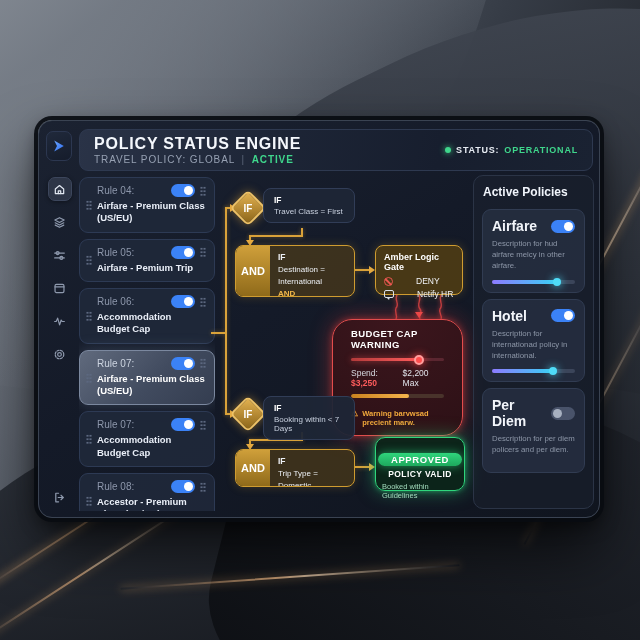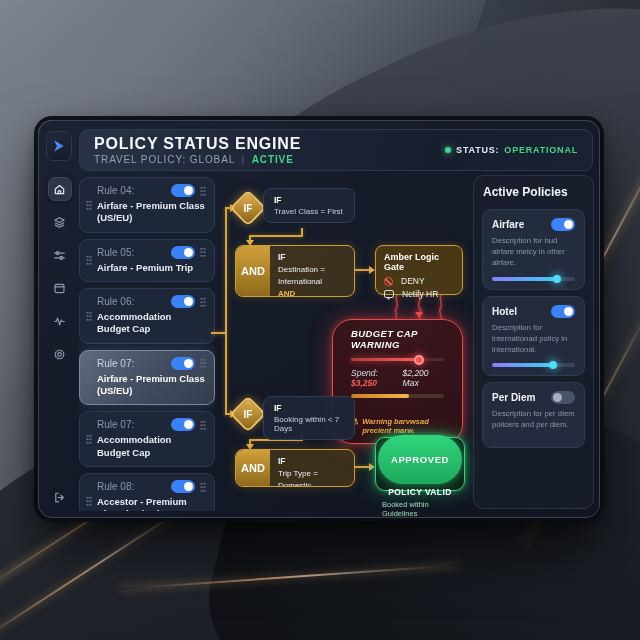--- a/index.html
+++ b/index.html
@@ -100,61 +100,61 @@
     background:rgba(92,70,22,.55);box-shadow:0 0 10px rgba(205,155,45,.25);cursor:pointer;}
   .and-label{width:34px;background:linear-gradient(180deg,#cf9f3a,#8f6a1a);display:grid;place-items:center;
     font-weight:bold;color:#fff;font-size:11px;flex-shrink:0;}
   .and-body{padding:5px 8px;font-size:8px;color:#edf0f5;line-height:1.5;}
   .and-body .t{font-weight:bold;font-size:8.5px;}
   .and-body .amber{color:#f2b84a;font-weight:bold;}
 
   .gate{position:absolute;background:rgba(84,63,18,.82);border:1.5px solid #cf9c30;border-radius:8px;
     padding:6px 8px;box-shadow:0 0 10px rgba(205,155,45,.25);cursor:pointer;}
   .gate .t{color:#fff;font-weight:bold;font-size:9px;margin-bottom:4px;}
-  .gate .row{display:flex;align-items:center;gap:8px;font-size:8.5px;color:#f0f2f6;margin-top:3px;}
+  .gate .row{display:flex;align-items:center;gap:23px;font-size:8.5px;color:#f0f2f6;margin-top:3px;}
   .ico-deny{width:9px;height:9px;border:1.5px solid #e8564f;border-radius:50%;position:relative;flex-shrink:0;}
   .ico-deny::after{content:"";position:absolute;left:-1px;top:3px;width:9px;height:1.5px;background:#e8564f;transform:rotate(45deg);}
   .ico-msg{width:10px;height:8px;border:1.2px solid #dbe1ea;border-radius:2px;position:relative;flex-shrink:0;}
   .ico-msg::after{content:"";position:absolute;left:1px;bottom:-3px;border-left:3px solid transparent;border-right:1px solid transparent;border-top:3px solid #dbe1ea;}
 
   .warnbox{position:absolute;background:radial-gradient(130% 130% at 50% 0%,#3c161d 0%,#2a1015 100%);
     border:1.5px solid #e34c4c;border-radius:20px;padding:8px 18px;
-    box-shadow:0 0 22px rgba(227,60,60,.45),0 0 6px rgba(227,60,60,.5);font-style:italic;}
+    box-shadow:0 0 22px rgba(227,60,60,.45),0 0 6px rgba(227,60,60,.5);}
   .warnbox .t{color:#fff;font-weight:bold;font-size:9.5px;letter-spacing:.4px;}
   .wslider{position:relative;height:3px;background:#5a2630;border-radius:2px;margin:8px 0 7px;cursor:pointer;}
   .wslider .fill{position:absolute;left:0;top:0;bottom:0;width:var(--pct);border-radius:2px;
     background:linear-gradient(90deg,#b23a3a,#ff5d5d);box-shadow:0 0 6px rgba(255,85,85,.6);}
   .wslider .knob{position:absolute;top:50%;left:var(--pct);transform:translate(-50%,-50%);
     width:10px;height:10px;border-radius:50%;background:#ff4d4d;border:2px solid #ff9d9d;
     box-shadow:0 0 9px rgba(255,70,70,.95);}
   .spendrow{display:flex;justify-content:space-between;font-size:8.5px;margin-bottom:6px;}
   .spendrow .lb{color:#d7dbe2;} .spendrow .vv{color:#ff5c5c;font-weight:bold;} .spendrow .mx{color:#e1e5ec;}
   .abar{height:4px;background:#49332b;border-radius:2px;overflow:hidden;}
   .abar .fill{height:100%;width:var(--pct);background:linear-gradient(90deg,#ca811f,#f4b54d);border-radius:2px;}
-  .warnmsg{margin-top:19px;display:flex;gap:4px;align-items:flex-start;font-size:7.5px;color:#f2a93c;font-weight:bold;}
+  .warnmsg{margin-top:11px;display:flex;gap:4px;align-items:flex-start;font-size:7.5px;color:#f2a93c;font-weight:bold;}
   .warnmsg .wi{font-size:8px;color:#f2a93c;}
 
   .approved{position:absolute;background:rgba(12,37,26,.94);border:1.5px solid #2fd57c;border-radius:10px;
     box-shadow:0 0 18px rgba(46,213,124,.5),0 0 5px rgba(46,213,124,.5);
     display:flex;flex-direction:column;align-items:center;justify-content:center;gap:3px;padding:7px 6px;cursor:pointer;}
-  .appr-badge{background:linear-gradient(180deg,#2fd57c,#1ea95d);border-radius:999px;padding:19px 13px;
+  .appr-badge{background:linear-gradient(180deg,#2fd57c,#1ea95d);border-radius:999px;padding:1px 13px;
     color:#fff;font-weight:bold;font-size:9.5px;letter-spacing:.6px;box-shadow:0 0 10px rgba(46,213,124,.65);margin-top:24px;}
   .appr-t{color:#fff;font-weight:bold;font-size:8.5px;letter-spacing:.4px;}
   .appr-s{color:#a3dcbd;font-size:7.5px;}
 
   .energy{position:absolute;left:172px;top:120px;}
   .energy path{stroke:#e04545;stroke-width:1.4;fill:none;opacity:.85;filter:drop-shadow(0 0 2px #e04545);}
 
   
   .policies{position:absolute;right:5px;top:54px;width:121px;bottom:8px;border-radius:10px;
     background:rgba(27,34,48,.55);border:1px solid #2b3446;padding:9px 8px;display:flex;flex-direction:column;gap:6px;overflow:hidden;}
   .pol-title{font-size:12px;font-weight:bold;color:#f1f5fb;margin:0 1px 4px;}
   .pcard{background:rgba(37,46,63,.9);border:1px solid #313c52;border-radius:9px;padding:8px 9px;flex-shrink:0;}
   .pcard .prow{display:flex;align-items:center;justify-content:space-between;}
-  .pcard .pname{font-size:10px;font-weight:bold;color:#f2f5fa;}
+  .pcard .pname{font-size:14px;font-weight:bold;color:#f2f5fa;}
   .pcard .pdesc{font-size:7.8px;color:#8d97a8;line-height:1.4;margin:5px 0 8px;}
   .pslider{position:relative;height:4px;background:#3b455a;border-radius:3px;cursor:pointer;}
   .pslider .fill{position:absolute;left:0;top:0;bottom:0;width:var(--pct);border-radius:3px;
     background:linear-gradient(90deg,#8d7bff,#3ad0f5);}
   .pslider .knob{position:absolute;top:50%;left:var(--pct);transform:translate(-50%,-50%);
     width:8px;height:8px;border-radius:50%;background:#4fdcf8;box-shadow:0 0 8px #4fdcf8;}
 </style>
 </head>
 <body>
 

